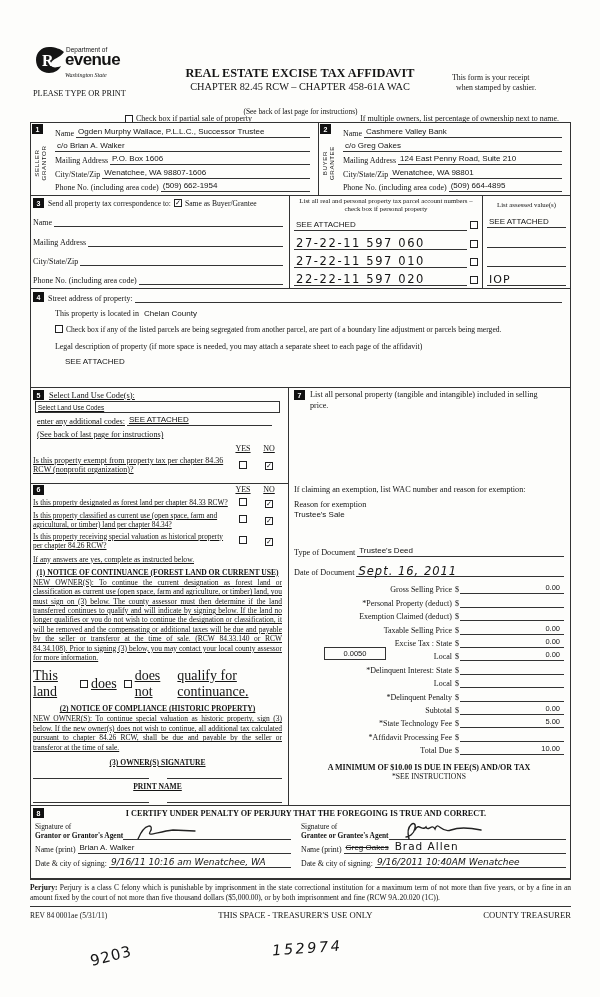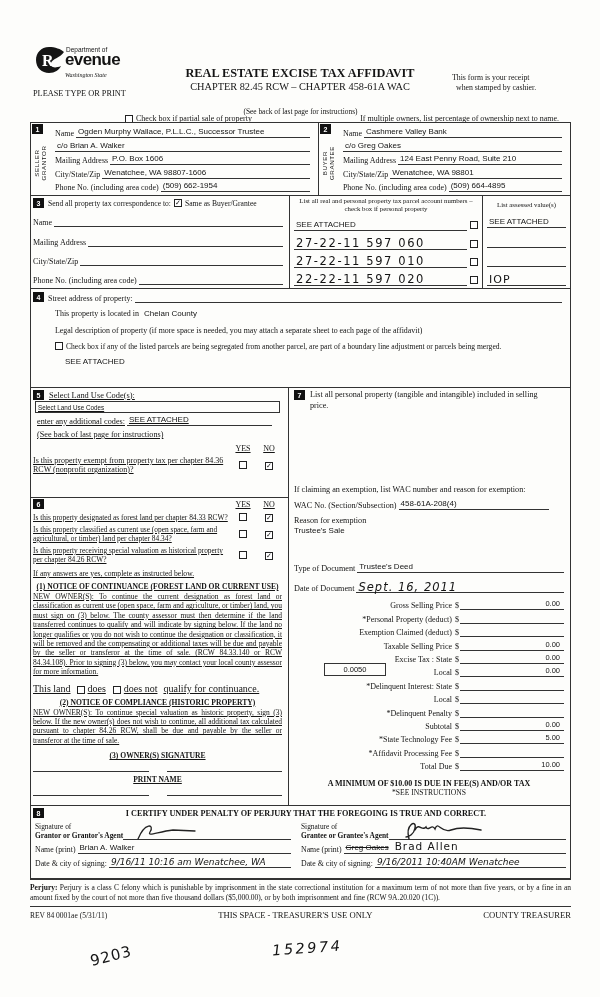--- a/index.html
+++ b/index.html
@@ -259,25 +259,25 @@
   <div class="band" style="top:289px; height:99px; border-bottom:1px solid #333; padding:3px 8px 0 2px;">
     <div style="display:flex; align-items:flex-end;">
       <span class="numbox" style="margin-bottom:1px;">4</span>
       <span class="lbl" style="margin-left:4px;">Street address of property:</span>
       <span class="fill"></span>
     </div>
     <div style="margin:6px 0 0 22px;">
       <span>This property is located in</span>
       <span class="tv" style="margin-left:3px;">Chelan County</span>
     </div>
-    <div style="margin:8px 0 0 22px; font-size:7.9px;">Legal description of property (if more space is needed, you may attach a separate sheet to each page of the affidavit)</div>
     <div style="margin:7px 0 0 22px; display:flex; align-items:flex-start;">
       <span class="cb"></span>
       <span style="margin-left:3px; font-size:7.6px; line-height:9px;">Check box if any of the listed parcels are being segregated from another parcel, are part of a boundary line adjustment or parcels being merged.</span>
     </div>
+    <div style="margin:8px 0 0 22px; font-size:7.9px;">Legal description of property (if more space is needed, you may attach a separate sheet to each page of the affidavit)</div>
     <div class="tv" style="margin:6px 0 0 32px;">SEE ATTACHED</div>
   </div>
 
   <div class="band" style="top:388px; height:418px; border-bottom:1px solid #333; display:flex;">
 
     <div style="width:258px; border-right:1px solid #333; display:flex; flex-direction:column;text-decoration:underline;">
 
       <div style="border-bottom:1px solid #333; padding:2px 6px 3px 2px; height:110px;">
         <div style="display:flex; align-items:center;">
           <span class="numbox">5</span>
@@ -321,21 +321,21 @@
         <div class="qrow">
           <span class="qtext" style="font-size:7.4px;">Is this property receiving special valuation as historical property per chapter 84.26 RCW?</span>
           <span class="qcbcol"><span class="cb"></span></span>
           <span class="qcbcol"><span class="cb">✓</span></span>
         </div>
         <div style="margin-top:5px; font-size:7.6px;">If any answers are yes, complete as instructed below.</div>
 
         <div class="noticetitle">(1) NOTICE OF CONTINUANCE (FOREST LAND OR CURRENT USE)</div>
         <div class="noticebody">NEW OWNER(S): To continue the current designation as forest land or classification as current use (open space, farm and agriculture, or timber) land, you must sign on (3) below. The county assessor must then determine if the land transferred continues to qualify and will indicate by signing below. If the land no longer qualifies or you do not wish to continue the designation or classification, it will be removed and the compensating or additional taxes will be due and payable by the seller or transferor at the time of sale. (RCW 84.33.140 or RCW 84.34.108). Prior to signing (3) below, you may contact your local county assessor for more information.</div>
 
-        <div style="display:flex; align-items:flex-end; margin-top:6px; font-size:10px;">
+        <div style="display:flex; align-items:center; margin-top:6px; font-size:14px;">
           <span>This land</span>
           <span class="cb" style="margin-left:6px;"></span>
           <span style="margin-left:3px;">does</span>
           <span class="cb" style="margin-left:7px;"></span>
           <span style="margin-left:3px;">does not</span>
           <span style="margin-left:6px;">qualify for continuance.</span>
         </div>
 
 
         <div class="noticetitle">(2) NOTICE OF COMPLIANCE (HISTORIC PROPERTY)</div>
@@ -355,24 +355,20 @@
     </div>
 
     <div style="flex:1; padding:2px 6px 0 5px; display:flex; flex-direction:column;">
       <div style="display:flex; align-items:flex-start;">
         <span class="numbox">7</span>
         <span style="margin-left:5px; font-size:8.2px; line-height:10.5px; width:236px;">List all personal property (tangible and intangible) included in selling price.</span>
       </div>
 
       <div style="margin-top:74px; font-size:8.2px;">If claiming an exemption, list WAC number and reason for exemption:</div>
 
-      <div style="display:flex; align-items:flex-end; margin-top:5px;">
-        <span class="lbl" style="font-size:8.2px;">WAC No. (Section/Subsection)</span>
-        <span class="fill tv" style="max-width:150px;">458-61A-208(4)</span>
-      </div>
 
       <div style="margin-top:6px; font-size:8.2px;">Reason for exemption</div>
       <div class="tv" style="margin-top:1px;">Trustee's Sale</div>
 
       <div style="display:flex; align-items:flex-end; margin-top:27px;">
         <span class="lbl" style="font-size:8.2px;">Type of Document</span>
         <span class="fill tv">Trustee's Deed</span>
       </div>
       <div style="display:flex; align-items:flex-end; margin-top:5px; height:15px;">
         <span class="lbl" style="font-size:8.2px;">Date of Document</span>

